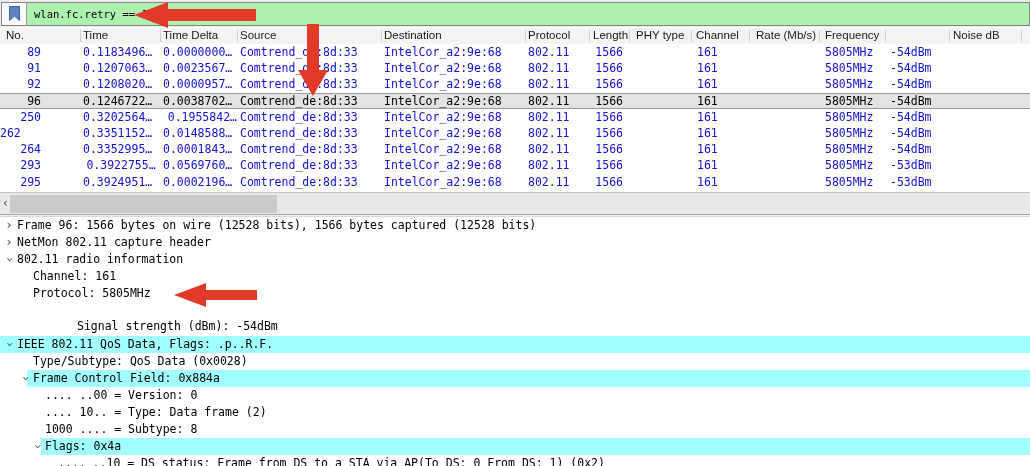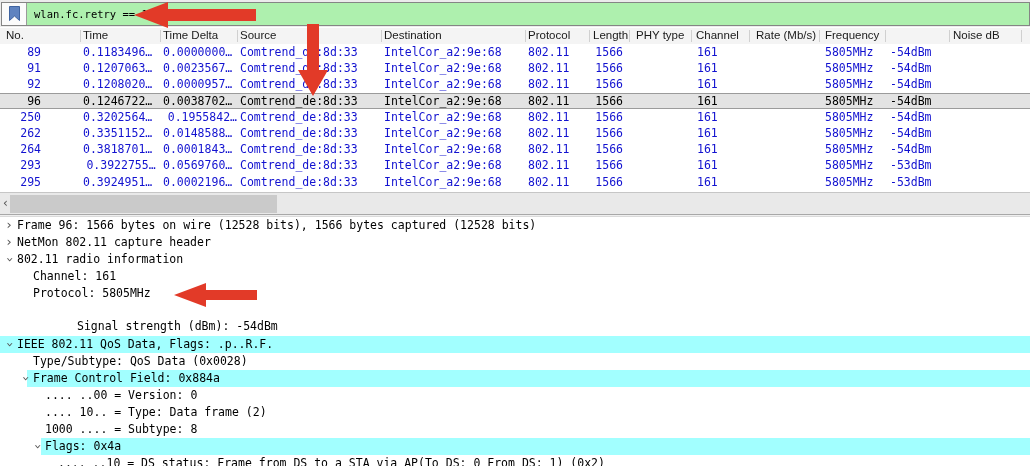--- a/index.html
+++ b/index.html
@@ -162,37 +162,37 @@
         <span class="cell" style="left: 528px; width: 58px; text-align: left;">802.11</span>
         <span class="cell" style="left: 560px; width: 63px; text-align: right;">1566</span>
         <span class="cell" style="left: 636px; width: 52px; text-align: left;"></span>
         <span class="cell" style="left: 697px; width: 40px; text-align: left;">161</span>
         <span class="cell" style="left: 756px; width: 60px; text-align: left;"></span>
         <span class="cell" style="left: 825px; width: 58px; text-align: left;">5805MHz</span>
         <span class="cell" style="left: 890px; width: 58px; text-align: left;">-54dBm</span>
         <span class="cell" style="left: 953px; width: 60px; text-align: left;"></span>
       </div>
       <div class="pkt-row" style="top: 81px;">
-        <span class="cell" style="left: 0px; width: 41px; text-align: right;">262</span>
+        <span class="cell" style="left: 0px; width: 41px; ">262</span>
         <span class="cell" style="left: 83px; width: 76px; text-align: left;">0.3351152…</span>
         <span class="cell" style="left: 163px; width: 74px; text-align: left;">0.0148588…</span>
         <span class="cell" style="left: 240px; width: 140px; text-align: left;">Comtrend_de:8d:33</span>
         <span class="cell" style="left: 384px; width: 140px; text-align: left;">IntelCor_a2:9e:68</span>
         <span class="cell" style="left: 528px; width: 58px; text-align: left;">802.11</span>
         <span class="cell" style="left: 560px; width: 63px; text-align: right;">1566</span>
         <span class="cell" style="left: 636px; width: 52px; text-align: left;"></span>
         <span class="cell" style="left: 697px; width: 40px; text-align: left;">161</span>
         <span class="cell" style="left: 756px; width: 60px; text-align: left;"></span>
         <span class="cell" style="left: 825px; width: 58px; text-align: left;">5805MHz</span>
         <span class="cell" style="left: 890px; width: 58px; text-align: left;">-54dBm</span>
         <span class="cell" style="left: 953px; width: 60px; text-align: left;"></span>
       </div>
       <div class="pkt-row" style="top: 97.2px;">
         <span class="cell" style="left: 0px; width: 41px; text-align: right;">264</span>
-        <span class="cell" style="left: 83px; width: 76px; text-align: left;">0.3818701…</span>
+        <span class="cell" style="left: 83px; width: 76px; text-align: left;">0.3352995…</span>
         <span class="cell" style="left: 163px; width: 74px; text-align: left;">0.0001843…</span>
         <span class="cell" style="left: 240px; width: 140px; text-align: left;">Comtrend_de:8d:33</span>
         <span class="cell" style="left: 384px; width: 140px; text-align: left;">IntelCor_a2:9e:68</span>
         <span class="cell" style="left: 528px; width: 58px; text-align: left;">802.11</span>
         <span class="cell" style="left: 560px; width: 63px; text-align: right;">1566</span>
         <span class="cell" style="left: 636px; width: 52px; text-align: left;"></span>
         <span class="cell" style="left: 697px; width: 40px; text-align: left;">161</span>
         <span class="cell" style="left: 756px; width: 60px; text-align: left;"></span>
         <span class="cell" style="left: 825px; width: 58px; text-align: left;">5805MHz</span>
         <span class="cell" style="left: 890px; width: 58px; text-align: left;">-54dBm</span>

